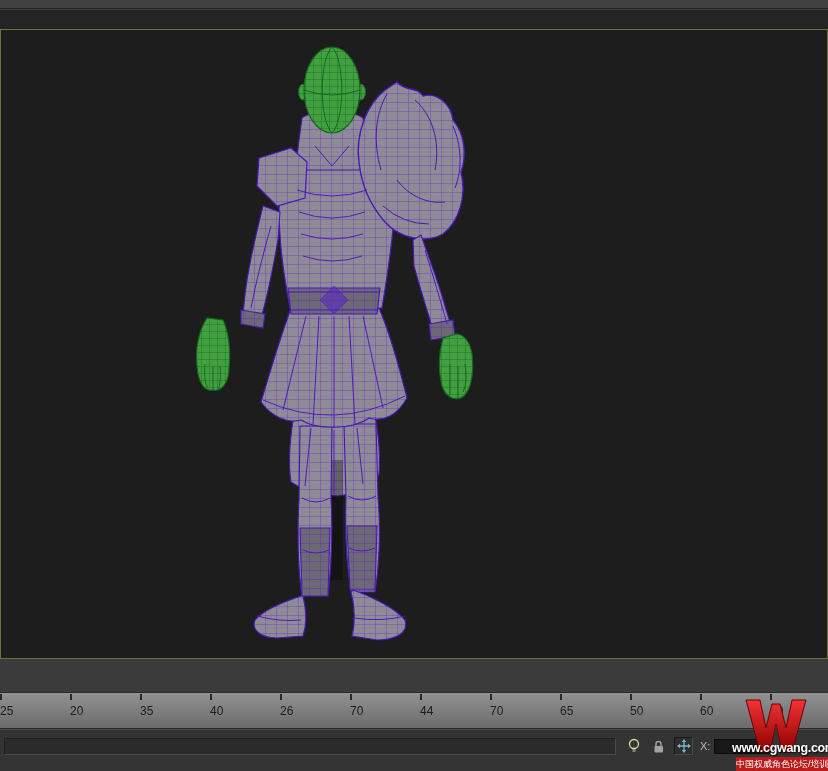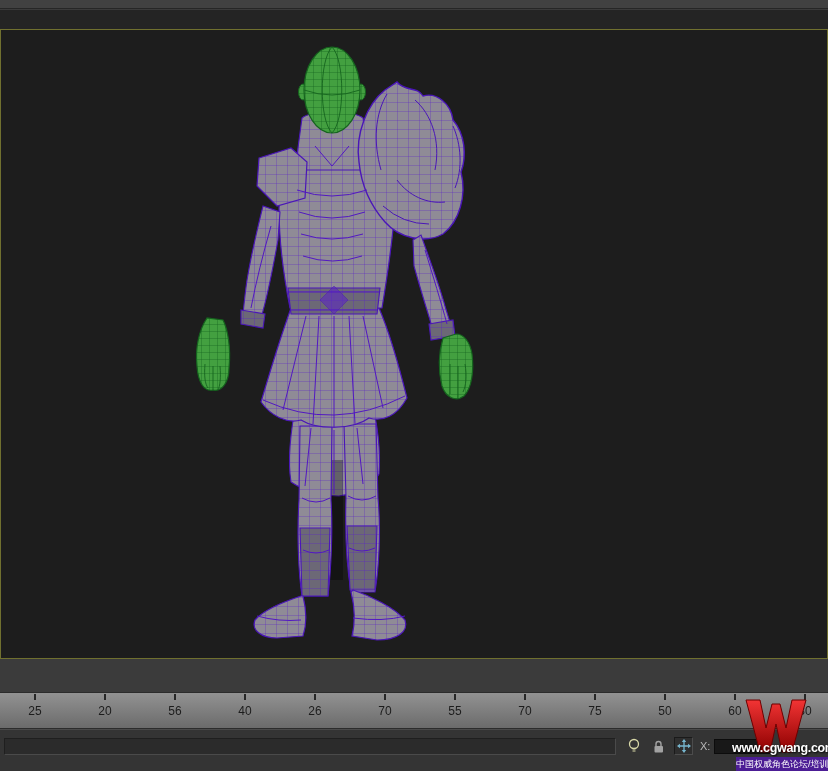--- a/index.html
+++ b/index.html
@@ -5,33 +5,33 @@
   *{margin:0;padding:0;box-sizing:border-box}
   html,body{background:#555}
   body{font-family:"Liberation Sans",sans-serif}
   .screen{position:relative;width:828px;height:771px;background:#3b3b3b;overflow:hidden}
   .toolbar-strip{position:absolute;left:0;top:0;width:828px;height:9px;background:#414141;border-bottom:1px solid #262626}
   .upper-gap{position:absolute;left:0;top:10px;width:828px;height:19px;background:#242424}
   .viewport{position:absolute;left:0;top:29px;width:828px;height:630px;background:#1d1d1d;border:1px solid #70702f}
   .model-svg{position:absolute;left:0;top:0;width:826px;height:628px;display:block}
   .lower-gap{position:absolute;left:0;top:659px;width:828px;height:33px;background:#3b3b3b}
   .timeline{position:absolute;left:0;top:692px;width:828px;height:37px;background:linear-gradient(#929292,#6b6b6b);border-top:1px solid #2c2c2c;border-bottom:1px solid #2c2c2c;display:flex;overflow:hidden}
-  .tick-cell{width:70px;flex:0 0 70px;display:flex;flex-direction:column;align-items:center}
+  .tick-cell{width:70px;flex:0 0 70px;display:flex;flex-direction:column;align-items:flex-start}
   .tickmark{width:2px;height:6px;background:#262626;margin-top:1px}
   .ticknum{margin-top:4px;font-size:12px;color:#1c1c1c}
   .statusbar{position:absolute;left:0;top:729px;width:828px;height:42px;background:#343434;border-top:1px solid #4a4a4a}
   .prompt{position:absolute;left:4px;top:8px;width:612px;height:17px;background:#2b2b2b;border:1px solid #1f1f1f;border-bottom-color:#4a4a4a;border-right-color:#4a4a4a}
   .sb-icons{position:absolute;left:624px;top:7px;display:flex;align-items:center;gap:6px;height:18px}
   .icon-btn{width:19px;height:18px;display:flex;align-items:center;justify-content:center}
   .axes-box{background:#2e2e2e;border:1px solid #1a1a1a;border-bottom-color:#4c4c4c;border-right-color:#4c4c4c}
   .xt{color:#b8b8b8;font-size:11px;position:absolute;left:700px;top:10px}
   .x-input{position:absolute;left:714px;top:9px;width:56px;height:15px;background:#181818;border:1px solid #0c0c0c;color:#cfcfcf;font-size:10px;line-height:13px;padding:0 3px}
   .wm-logo{position:absolute;left:740px;top:698px;z-index:5}
   .wm-site{position:absolute;left:732px;top:741px;width:96px;text-align:center;color:#fff;font-size:12.5px;font-weight:bold;letter-spacing:-0.3px;text-shadow:1px 1px 2px #000;z-index:6;white-space:nowrap}
-  .wm-caption{position:absolute;left:736px;top:757px;width:92px;height:14px;background:#4c1d95;color:#fff;font-size:9px;line-height:14px;text-align:center;z-index:6;white-space:nowrap;overflow:hidden}
+  .wm-caption{position:absolute;left:736px;top:757px;width:92px;height:14px;background:#b91c1c;color:#fff;font-size:9px;line-height:14px;text-align:center;z-index:6;white-space:nowrap;overflow:hidden}
 </style>
 </head>
 <body>
 
 <div class="screen">
 
   <div class="toolbar-strip"></div>
   <div class="upper-gap"></div>
 
   <div class="viewport">
@@ -133,45 +133,45 @@
     <div class="tick-cell">
         <div class="tickmark"></div>
         <span class="ticknum">25</span>
       </div>
     <div class="tick-cell">
         <div class="tickmark"></div>
         <span class="ticknum">20</span>
       </div>
     <div class="tick-cell">
         <div class="tickmark"></div>
-        <span class="ticknum">56</span>
+        <span class="ticknum">35</span>
       </div>
     <div class="tick-cell">
         <div class="tickmark"></div>
         <span class="ticknum">40</span>
       </div>
     <div class="tick-cell">
         <div class="tickmark"></div>
         <span class="ticknum">26</span>
       </div>
     <div class="tick-cell">
         <div class="tickmark"></div>
         <span class="ticknum">70</span>
       </div>
     <div class="tick-cell">
         <div class="tickmark"></div>
-        <span class="ticknum">55</span>
+        <span class="ticknum">44</span>
       </div>
     <div class="tick-cell">
         <div class="tickmark"></div>
         <span class="ticknum">70</span>
       </div>
     <div class="tick-cell">
         <div class="tickmark"></div>
-        <span class="ticknum">75</span>
+        <span class="ticknum">65</span>
       </div>
     <div class="tick-cell">
         <div class="tickmark"></div>
         <span class="ticknum">50</span>
       </div>
     <div class="tick-cell">
         <div class="tickmark"></div>
         <span class="ticknum">60</span>
       </div>
     <div class="tick-cell">

